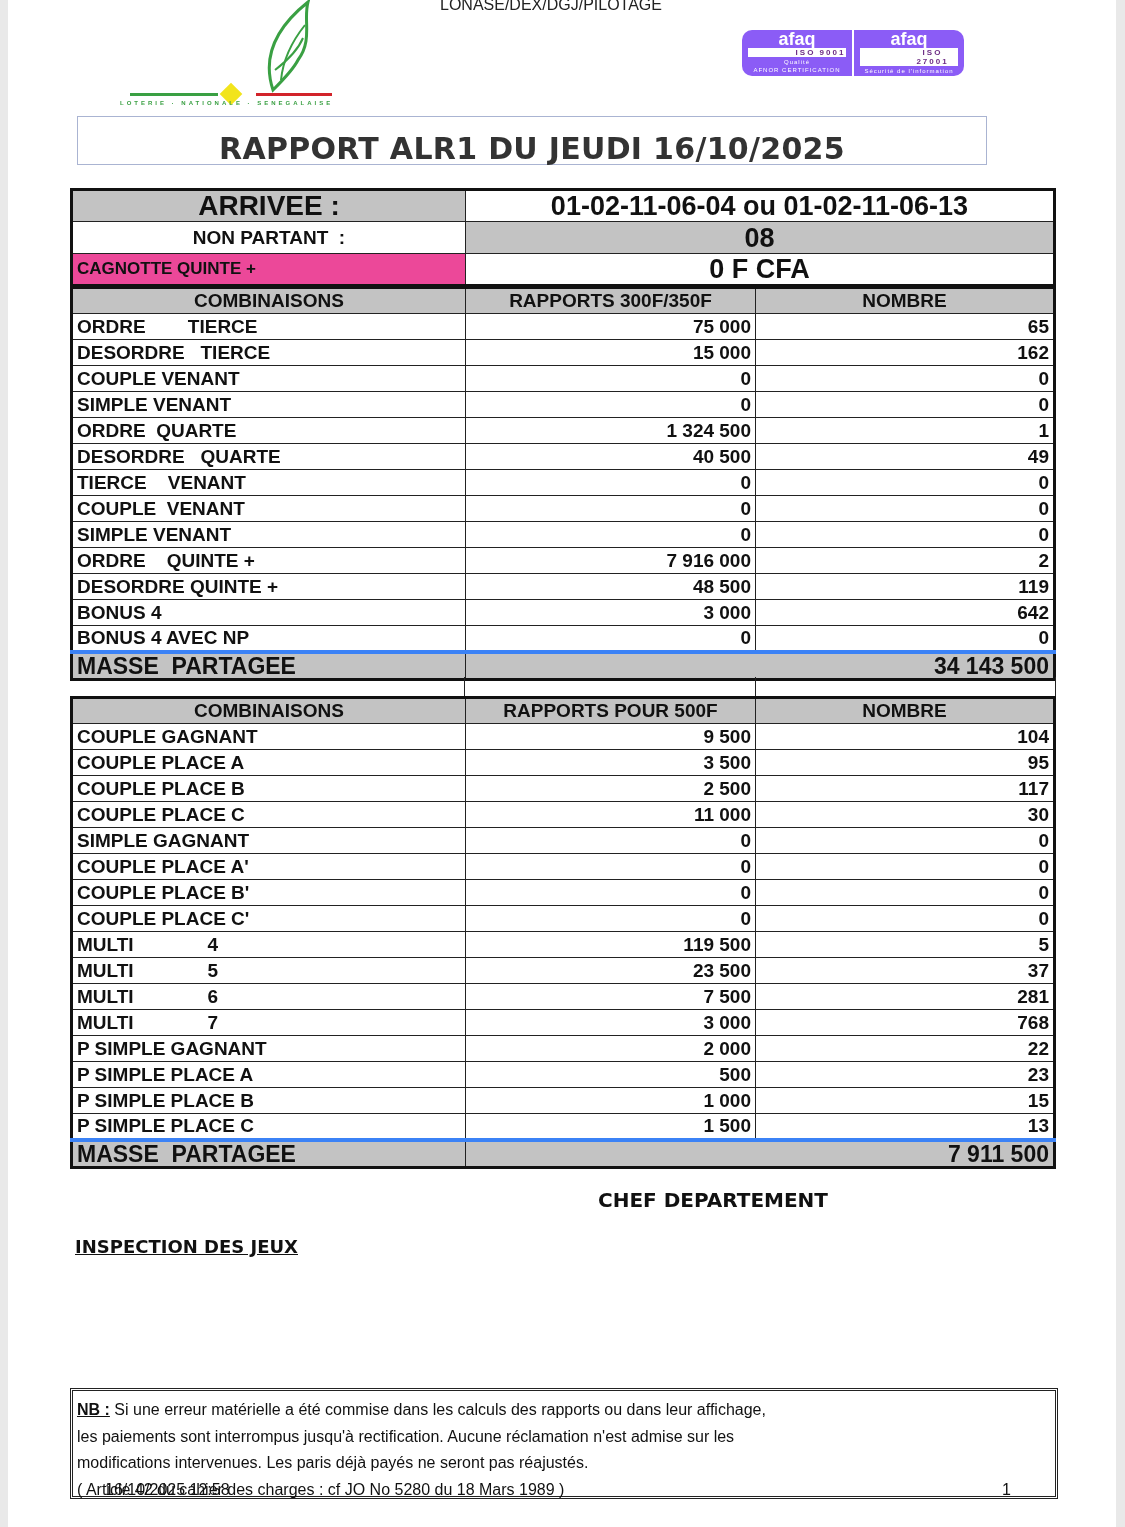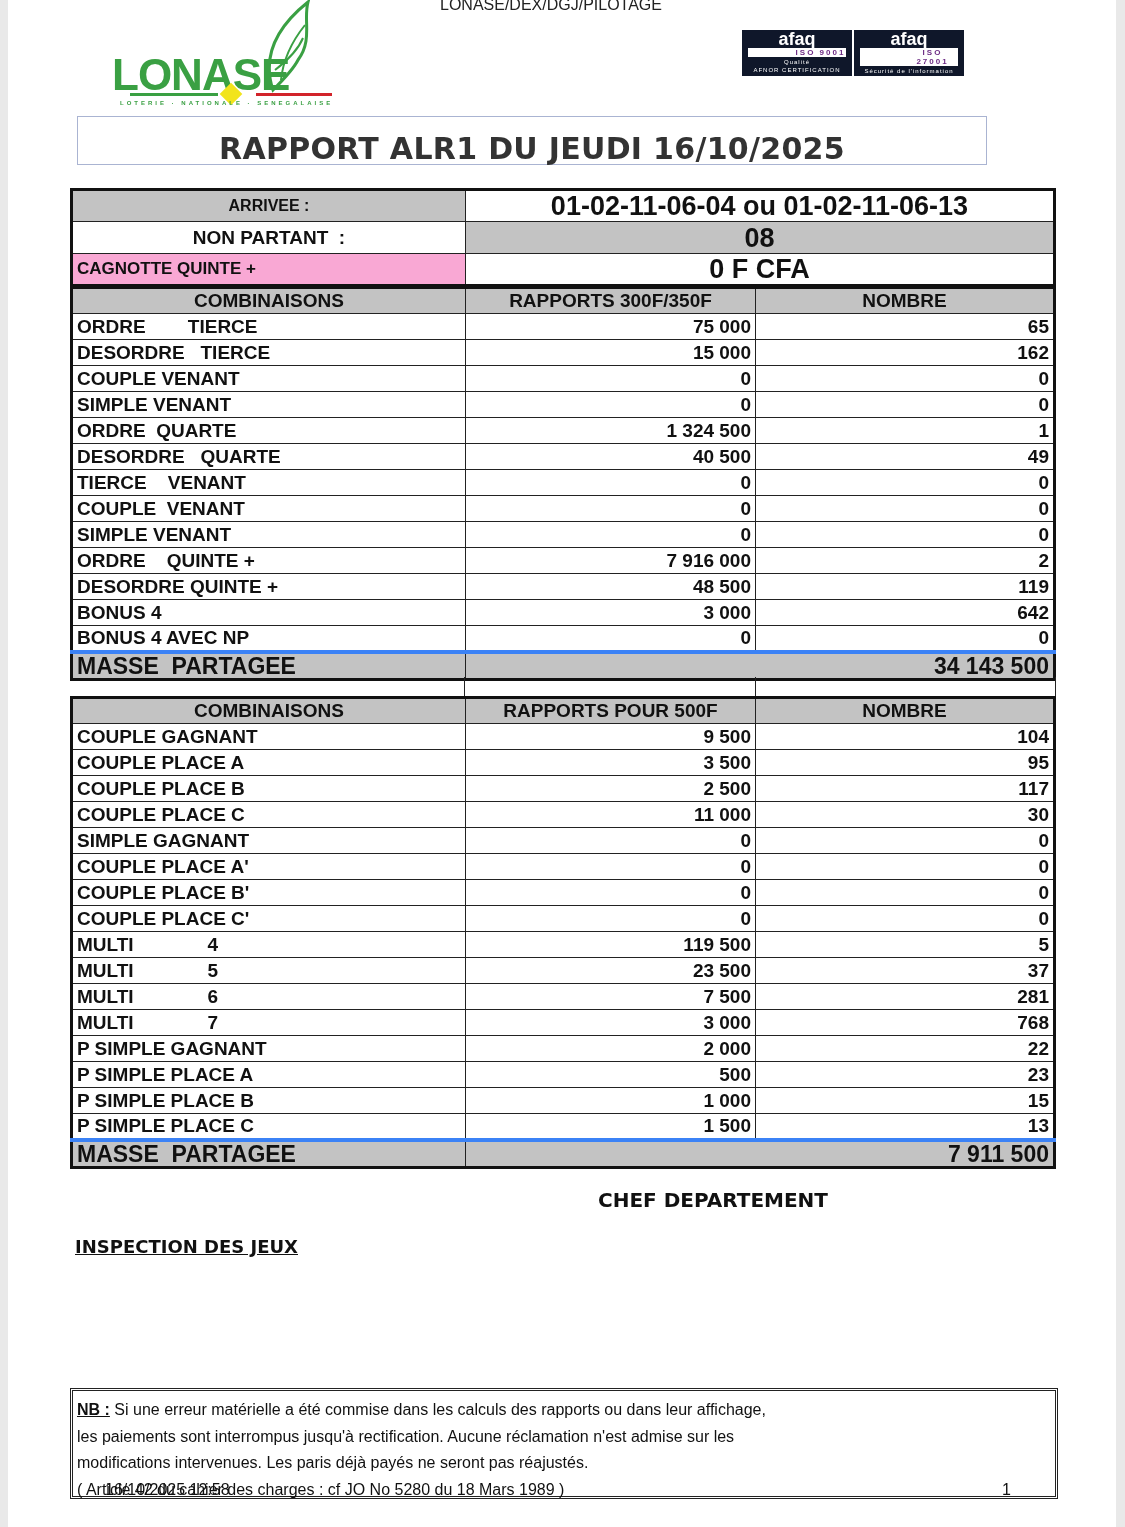--- a/index.html
+++ b/index.html
@@ -13,34 +13,34 @@
   
   .logo { left: 100px; top: 0; width: 265px; height: 110px; }
   .logo-text { position: absolute; left: 4px; top: 50px; font-family: "Liberation Sans", sans-serif; font-weight: bold; font-size: 44px; color: #3aa043; letter-spacing: -1px; }
   .logo-sub { position: absolute; left: 12px; top: 100px; font-size: 6px; letter-spacing: 3px; color: #3aa043; font-weight: bold; white-space: nowrap; }
   .logo-bar-g { position: absolute; left: 22px; top: 93px; width: 88px; height: 3px; background: #3aa043; }
   .logo-bar-r { position: absolute; left: 148px; top: 93px; width: 76px; height: 3px; background: #d2232a; }
   .logo-diamond { position: absolute; left: 115px; top: 86px; width: 16px; height: 16px; background: #f2e41c; transform: rotate(45deg); }
   .logo-wing { position: absolute; left: 145px; top: 0; }
 
   
-  .afaq { left: 734px; top: 30px; width: 222px; height: 46px; background: #0f172a; display: flex; border-radius: 0; }
+  .afaq { left: 734px; top: 30px; width: 222px; height: 46px; background: #8b5cf6; display: flex; border-radius: 10px; }
   .afaq-box { flex: 1; color: #fff; text-align: center; border-right: 2px solid #fff; padding-top: 1px; }
   .afaq-box:last-child { border-right: none; }
   .afaq-word { font-size: 18px; line-height: 16px; font-weight: bold; }
   .afaq-iso { background: #fff; color: #6c2b84; font-size: 8px; font-weight: bold; margin: 1px 6px; line-height: 9px; letter-spacing: 2px; padding-left: 47px; }
   .afaq-sm { font-size: 6px; line-height: 8px; letter-spacing: 1px; }
 
   .title-box { left: 69px; top: 116px; width: 910px; height: 49px; border: 1px solid #aab4d2; display: flex; align-items: center; justify-content: center; }
   .title { font-family: "DejaVu Sans", sans-serif; font-weight: bold; font-size: 30px; color: #333; letter-spacing: 0.3px; margin-top: 16px; }
 
   table { border-collapse: collapse; table-layout: fixed; }
   td { border: 1px solid #222; font-weight: bold; font-size: 19px; padding: 0 4px; white-space: pre; overflow: hidden; line-height: 24px; height: 26px; }
   .gray { background: #c3c3c3; }
-  .dgray { background: #f9a8d4; }
+  .dgray { background: #ec4899; }
   .c { text-align: center; }
   .r { text-align: right; }
   .t1 { left: 62px; top: 188px; width: 986px; border: 3px solid #111; }
   .t1 td { height: 32px; }
   .big { font-size: 27px; }
 
   .t2 { left: 62px; top: 286px; width: 986px; border: 3px solid #111; }
   .t3 { left: 62px; top: 696px; width: 986px; border: 3px solid #111; }
   .masse td { font-size: 23px; height: 27px; border-top: 4px solid #3b82f6; }
   .gap-lines { left: 456px; top: 677px; width: 592px; height: 19px; border-left: 1px solid #222; border-right: 1px solid #222; }
@@ -61,21 +61,20 @@
 <div class="page">
 
   <div class="abs header-code">LONASE/DEX/DGJ/PILOTAGE</div>
 
   <div class="abs logo">
     <svg class="logo-wing" width="70" height="95" viewBox="0 0 70 95">
       <path d="M20 90 C10 60 20 30 55 2 C50 20 60 40 45 60 C40 70 30 80 20 90 Z" fill="none" stroke="#3aa043" stroke-width="3"></path>
       <path d="M28 80 C30 60 40 40 52 25" fill="none" stroke="#3aa043" stroke-width="2"></path>
       <path d="M22 70 C35 60 45 50 50 38" fill="none" stroke="#3aa043" stroke-width="2"></path>
     </svg>
-    <div class="logo-text">LONASE</div>
     <div class="logo-bar-g"></div>
     <div class="logo-diamond"></div>
     <div class="logo-bar-r"></div>
     <div class="logo-sub">LOTERIE · NATIONALE · SENEGALAISE</div>
   </div>
 
   <div class="abs afaq">
     <div class="afaq-box">
       <div class="afaq-word">afaq</div>
       <div class="afaq-iso">ISO 9001</div>
@@ -94,21 +93,21 @@
     <div class="title">RAPPORT ALR1 DU JEUDI 16/10/2025</div>
   </div>
 
   <table class="abs t1">
     <colgroup>
         <col style="width:394px">
         <col>
       </colgroup>
     <tbody>
         <tr>
-      <td class="gray c" style="font-size:16px">ARRIVEE :</td>
+      <td class="gray c" style="font-size:28px">ARRIVEE :</td>
       <td class="c big">01-02-11-06-04 ou 01-02-11-06-13</td>
     </tr>
     <tr>
       <td class="c">NON PARTANT  :</td>
       <td class="gray c big">08</td>
     </tr>
     <tr>
       <td class="dgray" style="font-size:17px">CAGNOTTE QUINTE +</td>
       <td class="c big">0 F CFA</td>
     </tr>

